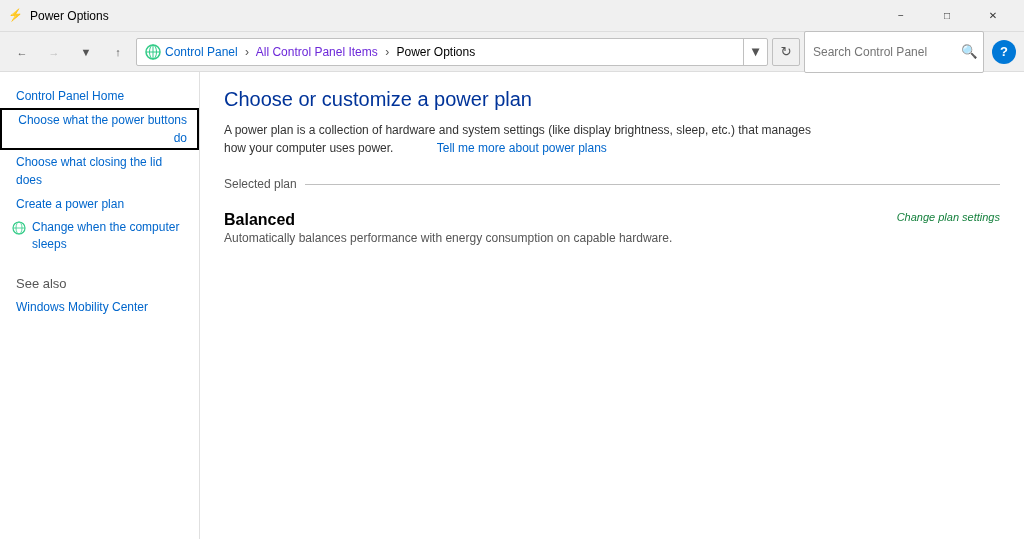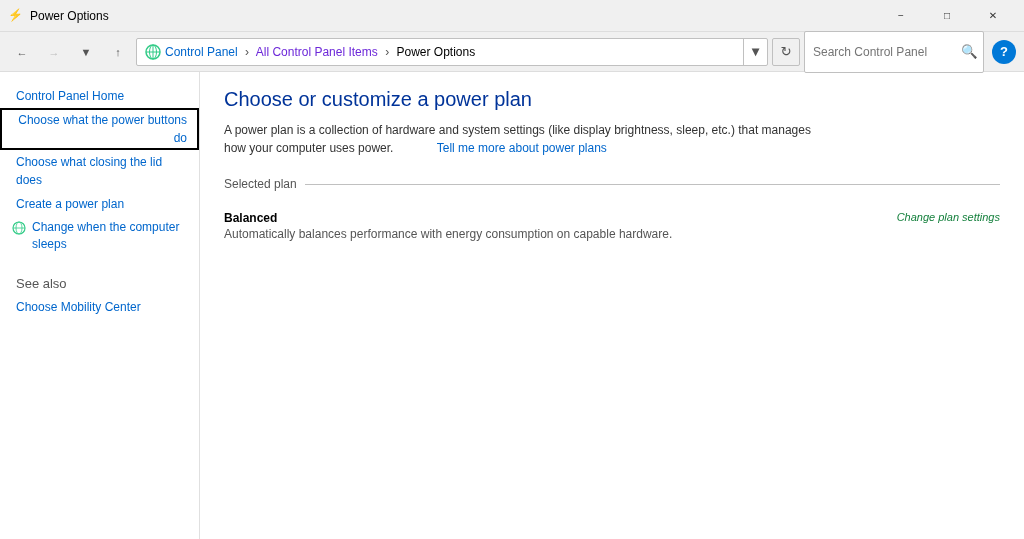--- a/index.html
+++ b/index.html
@@ -263,21 +263,21 @@
     }
 
     .plan-row {
       display: flex;
       align-items: flex-start;
       justify-content: space-between;
       margin-bottom: 6px;
     }
     .plan-info { flex: 1; }
     .plan-name {
-      font-size: 12px;
+      font-size: 16px;
       font-weight: bold;
       color: #000;
       margin-bottom: 2px;
     }
     .plan-desc {
       font-size: 12px;
       color: #555;
     }
     .plan-link {
       color: #15803d;
@@ -349,21 +349,21 @@
     <div class="sidebar-link-icon">
       <svg class="sidebar-globe" viewBox="0 0 14 14">
         <circle cx="7" cy="7" r="6" fill="none" stroke="#3c8" stroke-width="1.2"></circle>
         <ellipse cx="7" cy="7" rx="3" ry="6" fill="none" stroke="#3c8" stroke-width="0.8"></ellipse>
         <line x1="1" y1="7" x2="13" y2="7" stroke="#3c8" stroke-width="0.8"></line>
       </svg>
       <span style="color:#0066cc;">Change when the computer sleeps</span>
     </div>
 
     <div class="sidebar-section-label">See also</div>
-    <a class="sidebar-link">Choose Mobility Center</a>
+    <a class="sidebar-link">Windows Mobility Center</a>
   </div>
 
   <div class="content">
     <h1 class="content-title">Choose or customize a power plan</h1>
 
     <p class="content-desc">
       <span>A power plan is a collection of hardware and system settings (like display brightness, sleep, etc.) that manages how your computer uses power.</span>
       <span> </span>
       <a href="#">Tell me more about power plans</a>
     </p>

